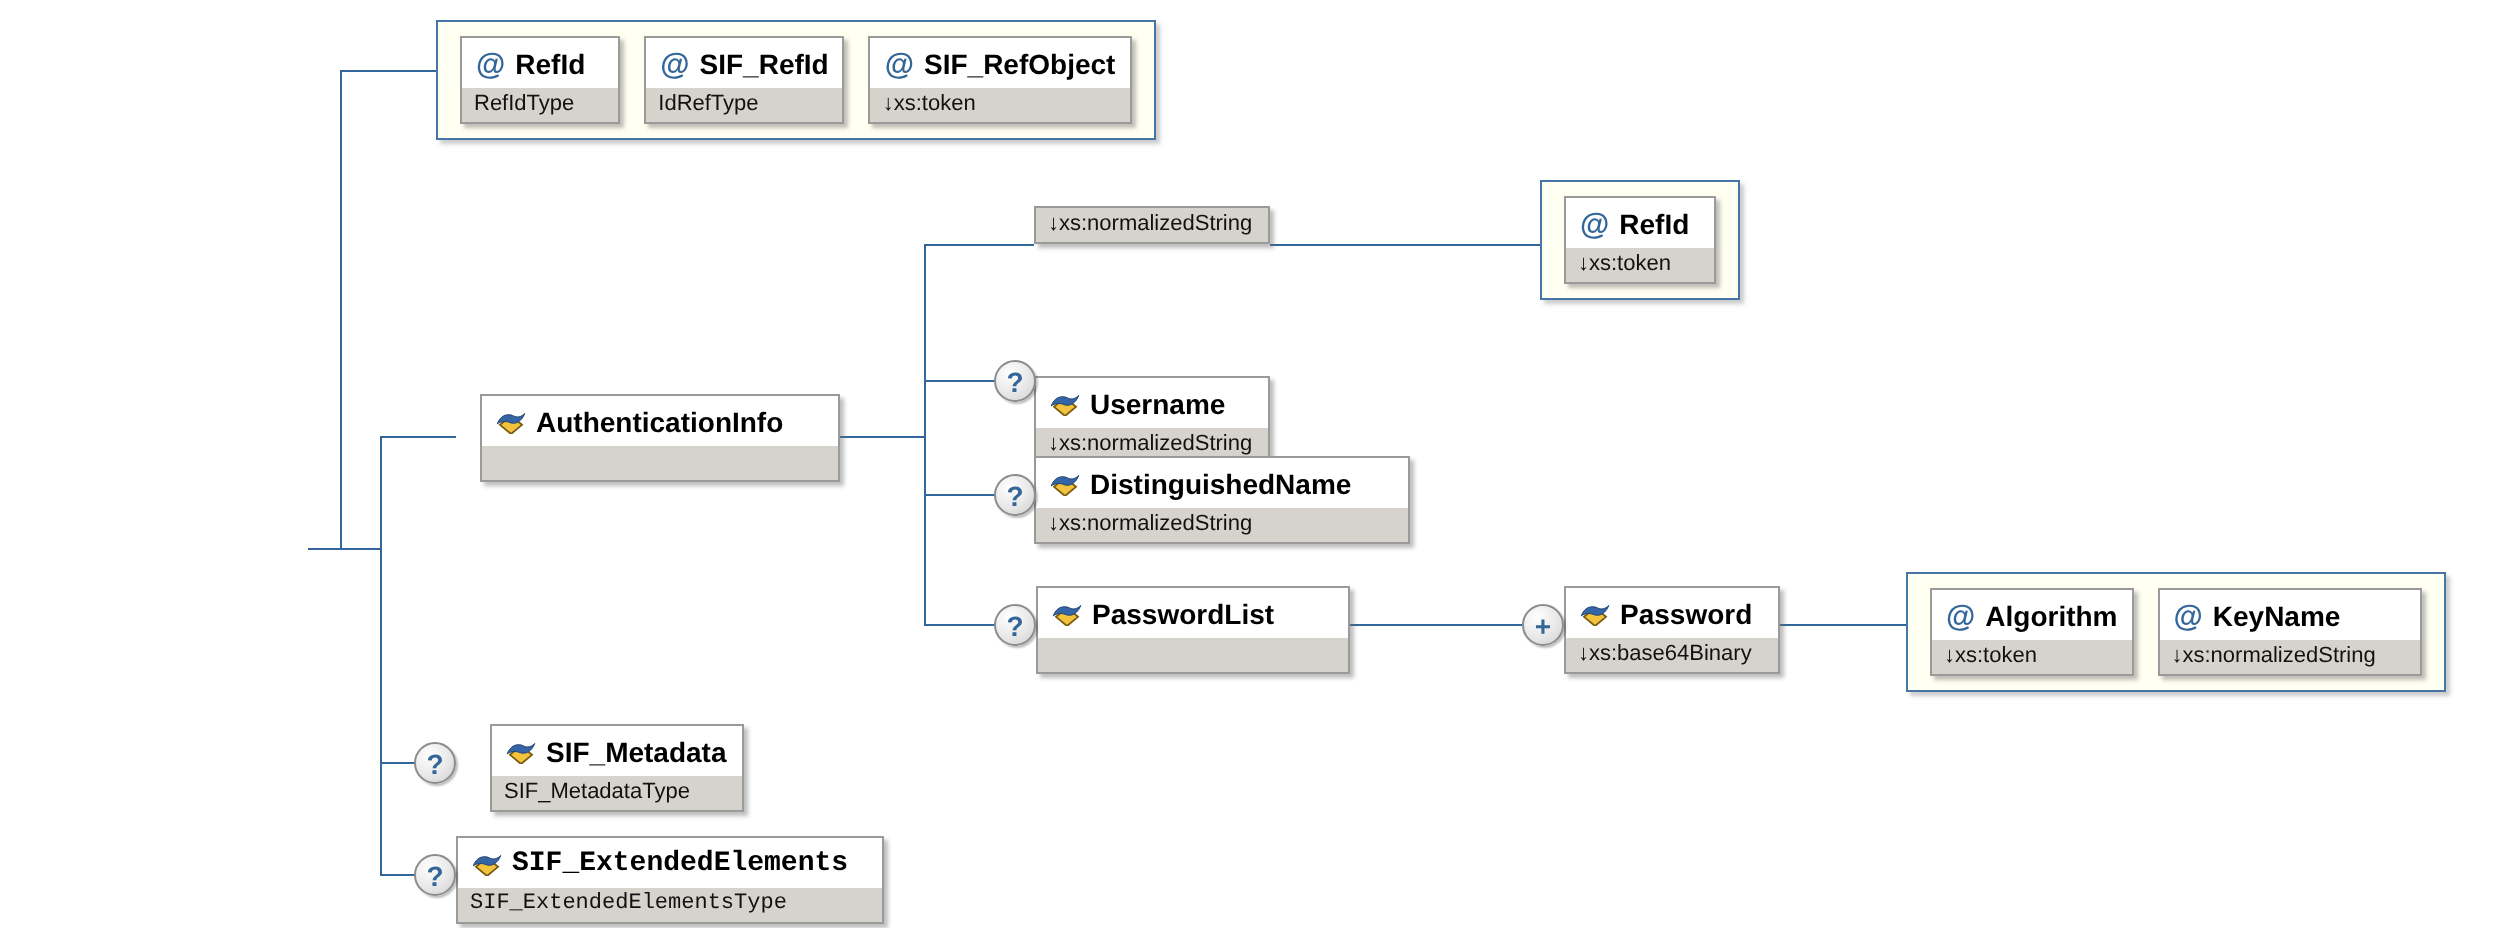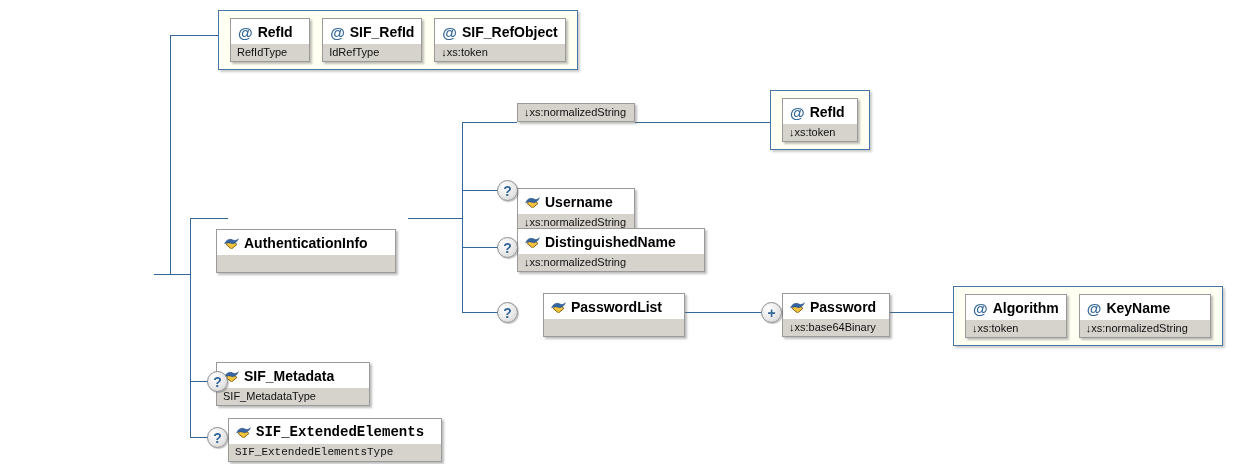--- a/index.html
+++ b/index.html
@@ -101,21 +101,21 @@
     <div class="abox">
       <div class="box-top">
         <span class="at">@</span>
         <span>KeyName</span>
       </div>
       <div class="box-bottom">↓xs:normalizedString</div>
     </div>
   </div>
 
 
-  <div class="ebox" style="left:216px;top:197px;width:180px;margin-top:32px;">
+  <div class="ebox" style="left:240px;top:197px;width:180px;">
     <div class="box-top">
       <svg class="elicon" width="15" height="11" viewBox="0 0 16 12">
           <polygon points="8,2 14,7 8,12 2,7" fill="#f2c33d" stroke="#7a5c10" stroke-width="1"></polygon>
           <path d="M0.5,6.5 C2,2 6,0.5 9,2 C11.5,3.2 13.5,2.8 15.5,0.8 C14,5 10.5,7 7.5,5.8 C5,4.8 2.5,5 0.5,6.5 Z" fill="#3565a5" stroke="#1d3f6e" stroke-width="0.5"></path>
         </svg>
       <span>AuthenticationInfo</span>
     </div>
     <div class="box-bottom"></div>
   </div>
 
@@ -138,21 +138,21 @@
     <div class="box-top">
       <svg class="elicon" width="15" height="11" viewBox="0 0 16 12">
           <polygon points="8,2 14,7 8,12 2,7" fill="#f2c33d" stroke="#7a5c10" stroke-width="1"></polygon>
           <path d="M0.5,6.5 C2,2 6,0.5 9,2 C11.5,3.2 13.5,2.8 15.5,0.8 C14,5 10.5,7 7.5,5.8 C5,4.8 2.5,5 0.5,6.5 Z" fill="#3565a5" stroke="#1d3f6e" stroke-width="0.5"></path>
         </svg>
       <span>DistinguishedName</span>
     </div>
     <div class="box-bottom">↓xs:normalizedString</div>
   </div>
 
-  <div class="ebox" style="left:518px;top:293px;width:142px;margin-left:25px;">
+  <div class="ebox" style="left:518px;top:293px;width:157px;">
     <div class="box-top">
       <svg class="elicon" width="15" height="11" viewBox="0 0 16 12">
           <polygon points="8,2 14,7 8,12 2,7" fill="#f2c33d" stroke="#7a5c10" stroke-width="1"></polygon>
           <path d="M0.5,6.5 C2,2 6,0.5 9,2 C11.5,3.2 13.5,2.8 15.5,0.8 C14,5 10.5,7 7.5,5.8 C5,4.8 2.5,5 0.5,6.5 Z" fill="#3565a5" stroke="#1d3f6e" stroke-width="0.5"></path>
         </svg>
       <span>PasswordList</span>
     </div>
     <div class="box-bottom"></div>
   </div>
 
@@ -160,21 +160,21 @@
     <div class="box-top">
       <svg class="elicon" width="15" height="11" viewBox="0 0 16 12">
           <polygon points="8,2 14,7 8,12 2,7" fill="#f2c33d" stroke="#7a5c10" stroke-width="1"></polygon>
           <path d="M0.5,6.5 C2,2 6,0.5 9,2 C11.5,3.2 13.5,2.8 15.5,0.8 C14,5 10.5,7 7.5,5.8 C5,4.8 2.5,5 0.5,6.5 Z" fill="#3565a5" stroke="#1d3f6e" stroke-width="0.5"></path>
         </svg>
       <span>Password</span>
     </div>
     <div class="box-bottom">↓xs:base64Binary</div>
   </div>
 
-  <div class="ebox" style="left:216px;top:362px;width:154px;">
+  <div class="ebox" style="left:245px;top:362px;width:127px;">
     <div class="box-top">
       <svg class="elicon" width="15" height="11" viewBox="0 0 16 12">
           <polygon points="8,2 14,7 8,12 2,7" fill="#f2c33d" stroke="#7a5c10" stroke-width="1"></polygon>
           <path d="M0.5,6.5 C2,2 6,0.5 9,2 C11.5,3.2 13.5,2.8 15.5,0.8 C14,5 10.5,7 7.5,5.8 C5,4.8 2.5,5 0.5,6.5 Z" fill="#3565a5" stroke="#1d3f6e" stroke-width="0.5"></path>
         </svg>
       <span>SIF_Metadata</span>
     </div>
     <div class="box-bottom">SIF_MetadataType</div>
   </div>
 

